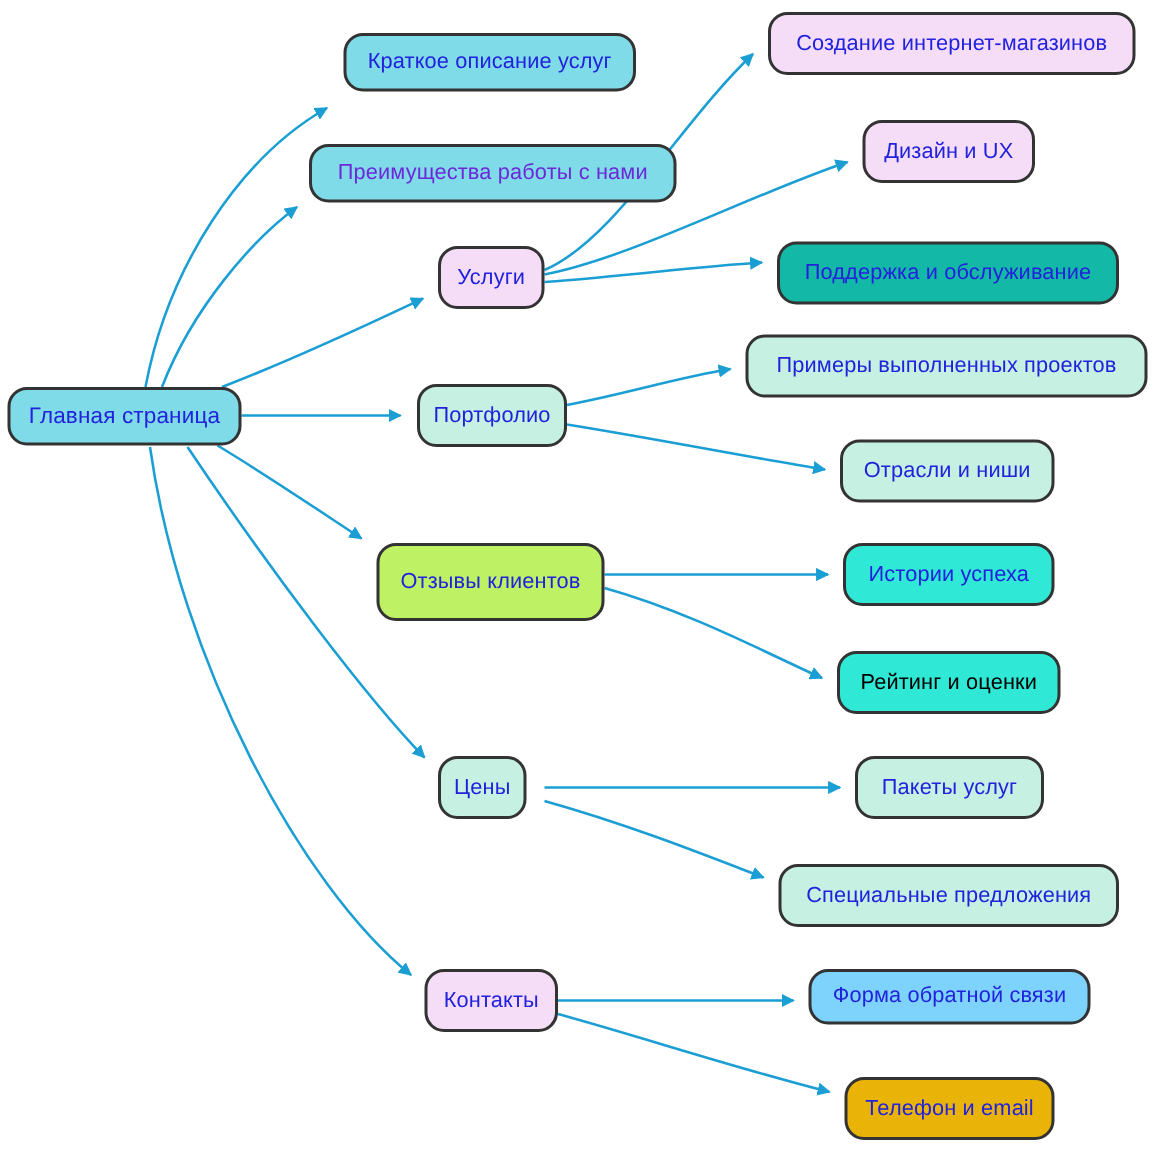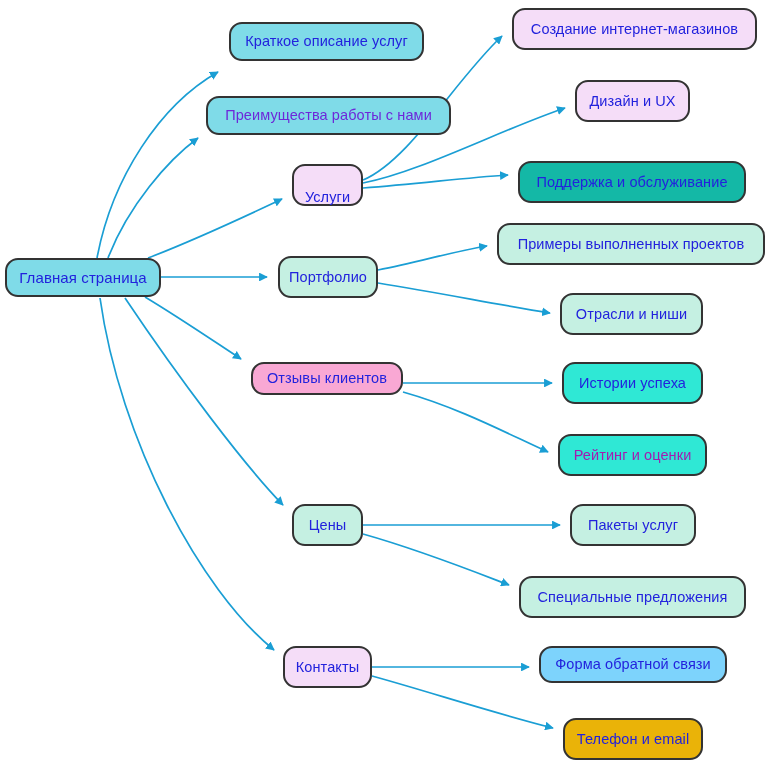--- a/index.html
+++ b/index.html
@@ -79,51 +79,51 @@
   <div id="node-layer">
       <div class="node root" style="left: 5px; top: 258px; width: 156px; height: 39px; background: rgb(127, 219, 232); color: rgb(34, 34, 221); border-color: rgb(51, 51, 51);">
         <span>Главная страница</span>
       </div>
       <div class="node" style="left: 229px; top: 22px; width: 195px; height: 39px; background: rgb(127, 219, 232); color: rgb(34, 34, 221); border-color: rgb(51, 51, 51);">
         <span>Краткое описание услуг</span>
       </div>
       <div class="node" style="left: 206px; top: 96px; width: 245px; height: 39px; background: rgb(127, 219, 232); color: #6d28d9; border-color: rgb(51, 51, 51);">
         <span>Преимущества работы с нами</span>
       </div>
-      <div class="node" style="left: 292px; top: 164px; width: 71px; height: 42px; background: rgb(245, 221, 248); color: rgb(34, 34, 221); border-color: rgb(51, 51, 51); align-items: flex-end;">
+      <div class="node" style="left: 292px; top: 164px; width: 71px; height: 42px; background: rgb(245, 221, 248); color: rgb(34, 34, 221); border-color: rgb(51, 51, 51);">
         <span>Услуги</span>
       </div>
       <div class="node" style="left: 512px; top: 8px; width: 245px; height: 42px; background: rgb(245, 221, 248); color: rgb(34, 34, 221); border-color: rgb(51, 51, 51);">
         <span>Создание интернет-магазинов</span>
       </div>
       <div class="node" style="left: 575px; top: 80px; width: 115px; height: 42px; background: rgb(245, 221, 248); color: rgb(34, 34, 221); border-color: rgb(51, 51, 51);">
         <span>Дизайн и UX</span>
       </div>
       <div class="node" style="left: 518px; top: 152px; width: 228px; height: 42px; background: #14b8a6; color: rgb(34, 34, 221); border-color: rgb(51, 51, 51); margin-top: 9px;">
         <span>Поддержка и обслуживание</span>
       </div>
       <div class="node" style="left: 278px; top: 256px; width: 100px; height: 42px; background: rgb(197, 240, 226); color: rgb(34, 34, 221); border-color: rgb(51, 51, 51);">
         <span>Портфолио</span>
       </div>
       <div class="node" style="left: 497px; top: 223px; width: 268px; height: 42px; background: rgb(197, 240, 226); color: rgb(34, 34, 221); border-color: rgb(51, 51, 51);">
         <span>Примеры выполненных проектов</span>
       </div>
       <div class="node" style="left: 560px; top: 293px; width: 143px; height: 42px; background: rgb(197, 240, 226); color: rgb(34, 34, 221); border-color: rgb(51, 51, 51);">
         <span>Отрасли и ниши</span>
       </div>
-      <div class="node" style="left: 251px; top: 362px; width: 152px; height: 33px; background: #f9a8d4; color: rgb(34, 34, 221); border-color: rgb(51, 51, 51); text-align: center;">
+      <div class="node" style="left: 251px; top: 362px; width: 152px; height: 52px; background: #bef264; color: rgb(34, 34, 221); border-color: rgb(51, 51, 51); text-align: center;">
         <span>Отзывы клиентов</span>
       </div>
       <div class="node" style="left: 562px; top: 362px; width: 141px; height: 42px; background: rgb(47, 232, 213); color: rgb(34, 34, 221); border-color: rgb(51, 51, 51);">
         <span>Истории успеха</span>
       </div>
-      <div class="node" style="left: 558px; top: 434px; width: 149px; height: 42px; background: rgb(47, 232, 213); color: #a21caf; border-color: rgb(51, 51, 51);">
+      <div class="node" style="left: 558px; top: 434px; width: 149px; height: 42px; background: rgb(47, 232, 213); color: #000000; border-color: rgb(51, 51, 51);">
         <span>Рейтинг и оценки</span>
       </div>
-      <div class="node" style="left: 292px; top: 504px; width: 71px; height: 42px; background: rgb(197, 240, 226); color: rgb(34, 34, 221); border-color: rgb(51, 51, 51);">
+      <div class="node" style="left: 292px; top: 504px; width: 59px; height: 42px; background: rgb(197, 240, 226); color: rgb(34, 34, 221); border-color: rgb(51, 51, 51);">
         <span>Цены</span>
       </div>
       <div class="node" style="left: 570px; top: 504px; width: 126px; height: 42px; background: rgb(197, 240, 226); color: rgb(34, 34, 221); border-color: rgb(51, 51, 51);">
         <span>Пакеты услуг</span>
       </div>
       <div class="node" style="left: 519px; top: 576px; width: 227px; height: 42px; background: rgb(197, 240, 226); color: rgb(34, 34, 221); border-color: rgb(51, 51, 51);">
         <span>Специальные предложения</span>
       </div>
       <div class="node" style="left: 283px; top: 646px; width: 89px; height: 42px; background: rgb(245, 221, 248); color: rgb(34, 34, 221); border-color: rgb(51, 51, 51);">
         <span>Контакты</span>

